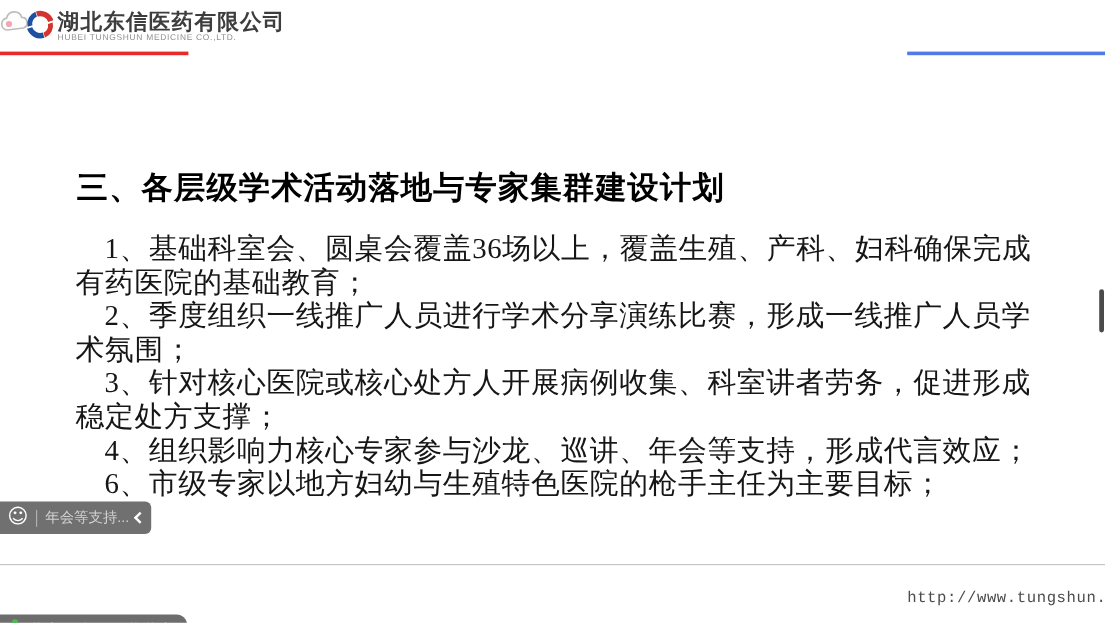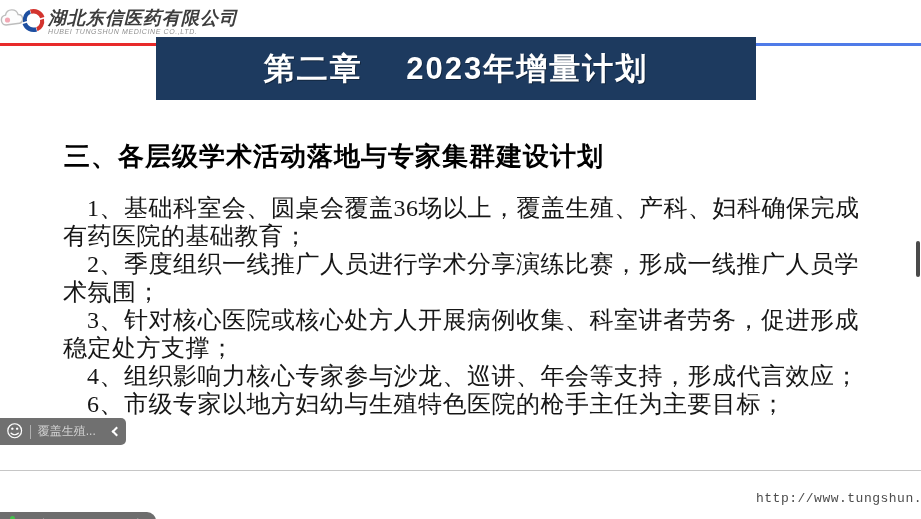--- a/index.html
+++ b/index.html
@@ -5,21 +5,21 @@
   * { margin:0; padding:0; box-sizing:border-box; }
   html,body { width:921px; height:519px; }
   body { font-family:"Liberation Serif", serif; background:#ffffff; overflow:hidden; }
 
   .stage { position:relative; width:921px; height:519px; background:#ffffff; }
 
   
   .logo-row { position:absolute; left:0; top:5px; height:36px; z-index:2; }
   .cloud-icon { position:absolute; left:0; top:4px; }
   .logo-mark { position:absolute; left:20px; top:2px; }
-  .logo-text { position:absolute; left:48px; top:3px; white-space:nowrap;font-style:italic; }
+  .logo-text { position:absolute; left:48px; top:3px; white-space:nowrap; }
   .logo-cn { font-family:"Liberation Sans", sans-serif; font-weight:bold; font-size:18px; color:#3d3d3d; letter-spacing:1px; line-height:20px; }
   .logo-en { font-family:"Liberation Sans", sans-serif; font-size:7px; color:#8f8f8f; letter-spacing:0.6px; line-height:8px; }
 
   
   .red-line  { position:absolute; left:0;   top:43px; width:157px; height:3px; background:#e82a2a; }
   .blue-line { position:absolute; left:756px; top:43px; width:165px; height:3px; background:#4f7be8; }
   .banner { position:absolute; left:156px; top:37px; width:600px; height:63px;
             background:#1d3a5f; display:flex; align-items:center; justify-content:center; }
   .banner-title { color:#ffffff; font-weight:bold; font-size:31px; letter-spacing:2px;
                   font-family:"Liberation Sans", sans-serif; text-shadow:1px 1px 0 rgba(0,0,0,0.35); }
@@ -78,39 +78,36 @@
         </g>
       </svg>
     </span>
     <span class="logo-text">
       <div class="logo-cn">湖北东信医药有限公司</div>
       <div class="logo-en">HUBEI TUNGSHUN MEDICINE CO.,LTD.</div>
     </span>
   </div>
 
   <div class="red-line"></div>
-  <div class="banner">
-    <span class="banner-title">第二章　 2023年增量计划</span>
-  </div>
   <div class="blue-line"></div>
 
   <div class="heading">三、各层级学术活动落地与专家集群建设计划</div>
 
   <div class="body-block">
     <p>1、基础科室会、圆桌会覆盖36场以上，覆盖生殖、产科、妇科确保完成有药医院的基础教育；</p>
     <p>2、季度组织一线推广人员进行学术分享演练比赛，形成一线推广人员学术氛围；</p>
     <p>3、针对核心医院或核心处方人开展病例收集、科室讲者劳务，促进形成稳定处方支撑；</p>
     <p>4、组织影响力核心专家参与沙龙、巡讲、年会等支持，形成代言效应；</p>
     <p>6、市级专家以地方妇幼与生殖特色医院的枪手主任为主要目标；</p>
   </div>
 
   <div class="chat-bar">
     <span class="emoji-btn">☺</span>
     <span class="chat-divider"></span>
-    <span class="chat-placeholder">覆盖生殖...</span>
+    <span class="chat-placeholder">年会等支持...</span>
     <span class="chevron-left"></span>
   </div>
 
   <div class="scrollbar-thumb"></div>
 
   <div class="slide-bottom-line"></div>
   <div class="share-badge">
     <span>
       <svg width="13" height="17" viewBox="0 0 13 17">
         <rect x="4" y="1" width="5" height="9" rx="2.5" fill="#43c04a"></rect>

